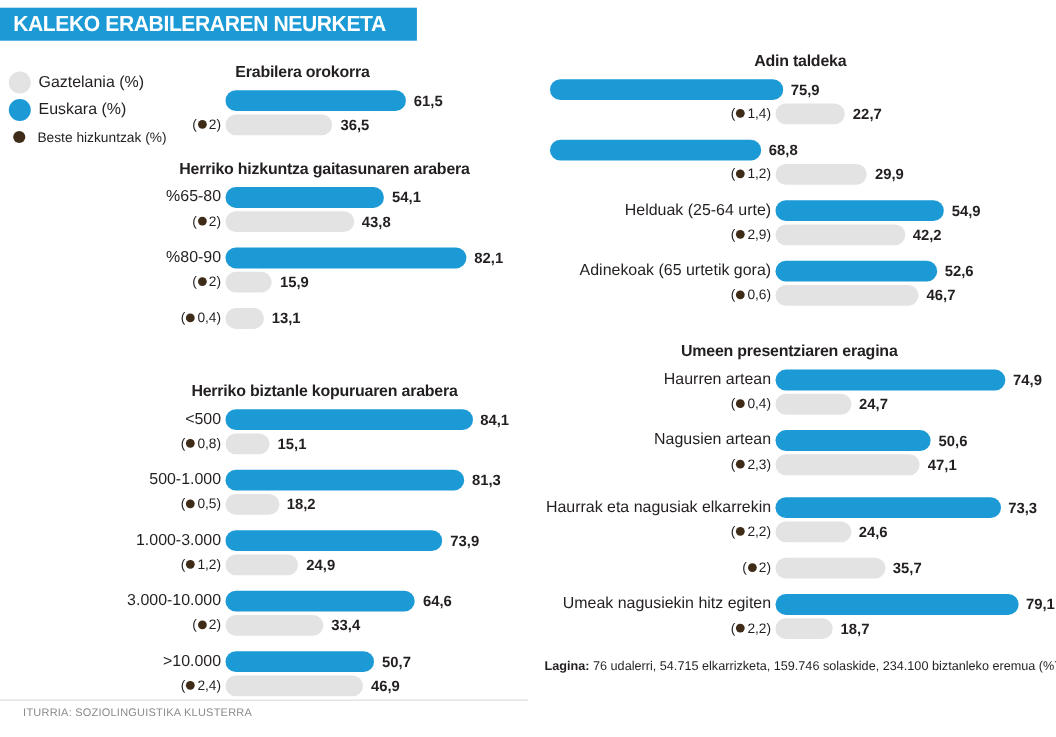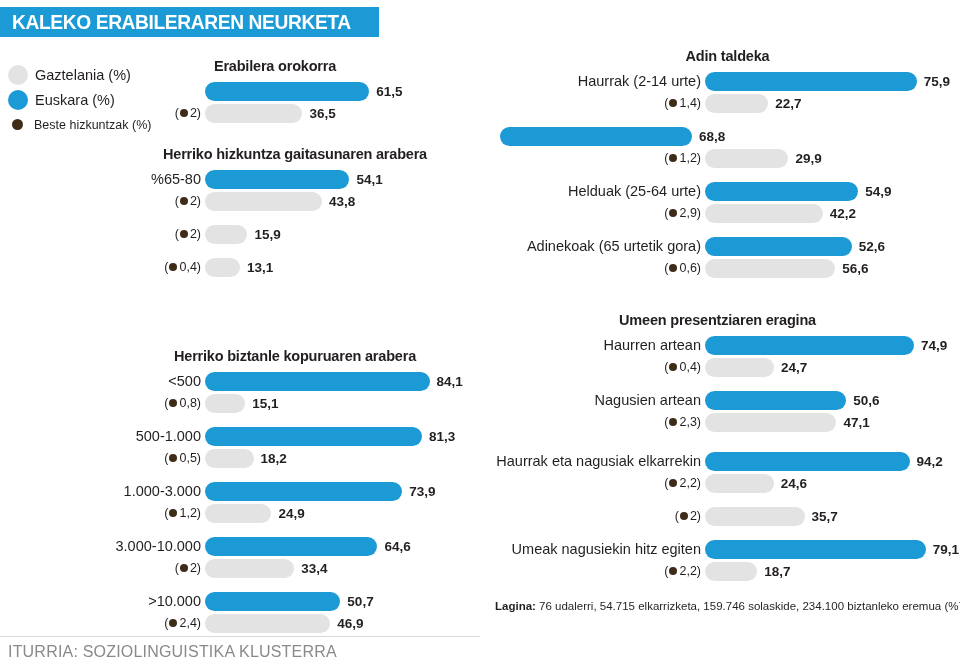--- a/index.html
+++ b/index.html
@@ -125,23 +125,23 @@
     position: absolute;
     left: 495px;
     top: 600px;
     font-size: 11.5px;
     color: #231f20;
     white-space: nowrap;
   }
   #sample-note b { font-weight: bold; }
   #source {
     position: absolute;
-    left: 8px;
+    left: 21px;
     top: 643px;
-    font-size: 16px;
+    font-size: 10px;
     letter-spacing: 0.2px;
     color: #8a8a8a;
     white-space: nowrap;
   }
   #bottom-rule {
     position: absolute;
     left: 0; top: 636px;
     width: 480px; height: 1px;
     background: #d9d9d9;
   }
@@ -193,20 +193,25 @@
         <div class="bar-value">54,1</div>
       </div>
       <div class="bar-row">
         <div class="row-label other" style="width: 105px;">(<span class="dot"></span><span>2)</span></div>
         <div class="bar gaz" style="width: 116.946px;"></div>
         <div class="bar-value muted">43,8</div>
       </div>
     </div>
     <div class="group" style="margin-top: 11px;">
       <div class="bar-row">
+        <div class="row-label" style="width: 105px;">%80-90</div>
+        <div class="bar eus" style="width: 219.207px;"></div>
+        <div class="bar-value">82,1</div>
+      </div>
+      <div class="bar-row">
         <div class="row-label other" style="width: 105px;">(<span class="dot"></span><span>2)</span></div>
         <div class="bar gaz" style="width: 42.453px;"></div>
         <div class="bar-value muted">15,9</div>
       </div>
     </div>
     <div class="group" style="margin-top: 11px;">
       <div class="bar-row">
         <div class="row-label other" style="width: 105px;">(<span class="dot"></span><span>0,4)</span></div>
         <div class="bar gaz" style="width: 34.977px;"></div>
         <div class="bar-value muted">13,1</div>
@@ -275,21 +280,20 @@
         <div class="bar gaz" style="width: 125.223px;"></div>
         <div class="bar-value muted">46,9</div>
       </div>
     </div>
   </div>
 
 <div class="chart-block" id="chart-3" style="left:500px; top:48px; width:455px;">
     <div class="chart-title">Adin taldeka</div>
     <div class="group">
       <div class="bar-row">
-        <div class="row-label" style="width: 205px;">Haurrak (2-14 urte)</div>
         <div class="bar eus" style="width: 211.761px;"></div>
         <div class="bar-value">75,9</div>
       </div>
       <div class="bar-row">
         <div class="row-label other" style="width: 205px;">(<span class="dot"></span><span>1,4)</span></div>
         <div class="bar gaz" style="width: 63.333px;"></div>
         <div class="bar-value muted">22,7</div>
       </div>
     </div>
     <div class="group" style="margin-top: 11px;">
@@ -317,21 +321,21 @@
     </div>
     <div class="group" style="margin-top: 11px;">
       <div class="bar-row">
         <div class="row-label" style="width: 205px;">Adinekoak (65 urtetik gora)</div>
         <div class="bar eus" style="width: 146.754px;"></div>
         <div class="bar-value">52,6</div>
       </div>
       <div class="bar-row">
         <div class="row-label other" style="width: 205px;">(<span class="dot"></span><span>0,6)</span></div>
         <div class="bar gaz" style="width: 130.293px;"></div>
-        <div class="bar-value muted">56,6</div>
+        <div class="bar-value muted">46,7</div>
       </div>
     </div>
   </div>
 
 <div class="chart-block" id="chart-4" style="left:480px; top:312px; width:475px;">
     <div class="chart-title">Umeen presentziaren eragina</div>
     <div class="group">
       <div class="bar-row">
         <div class="row-label" style="width: 225px;">Haurren artean</div>
         <div class="bar eus" style="width: 208.971px;"></div>
@@ -352,21 +356,21 @@
       <div class="bar-row">
         <div class="row-label other" style="width: 225px;">(<span class="dot"></span><span>2,3)</span></div>
         <div class="bar gaz" style="width: 131.409px;"></div>
         <div class="bar-value muted">47,1</div>
       </div>
     </div>
     <div class="group" style="margin-top: 17px;">
       <div class="bar-row">
         <div class="row-label" style="width: 225px;">Haurrak eta nagusiak elkarrekin</div>
         <div class="bar eus" style="width: 204.507px;"></div>
-        <div class="bar-value">94,2</div>
+        <div class="bar-value">73,3</div>
       </div>
       <div class="bar-row">
         <div class="row-label other" style="width: 225px;">(<span class="dot"></span><span>2,2)</span></div>
         <div class="bar gaz" style="width: 68.634px;"></div>
         <div class="bar-value muted">24,6</div>
       </div>
     </div>
     <div class="group" style="margin-top: 11px;">
       <div class="bar-row">
         <div class="row-label other" style="width: 225px;">(<span class="dot"></span><span>2)</span></div>

